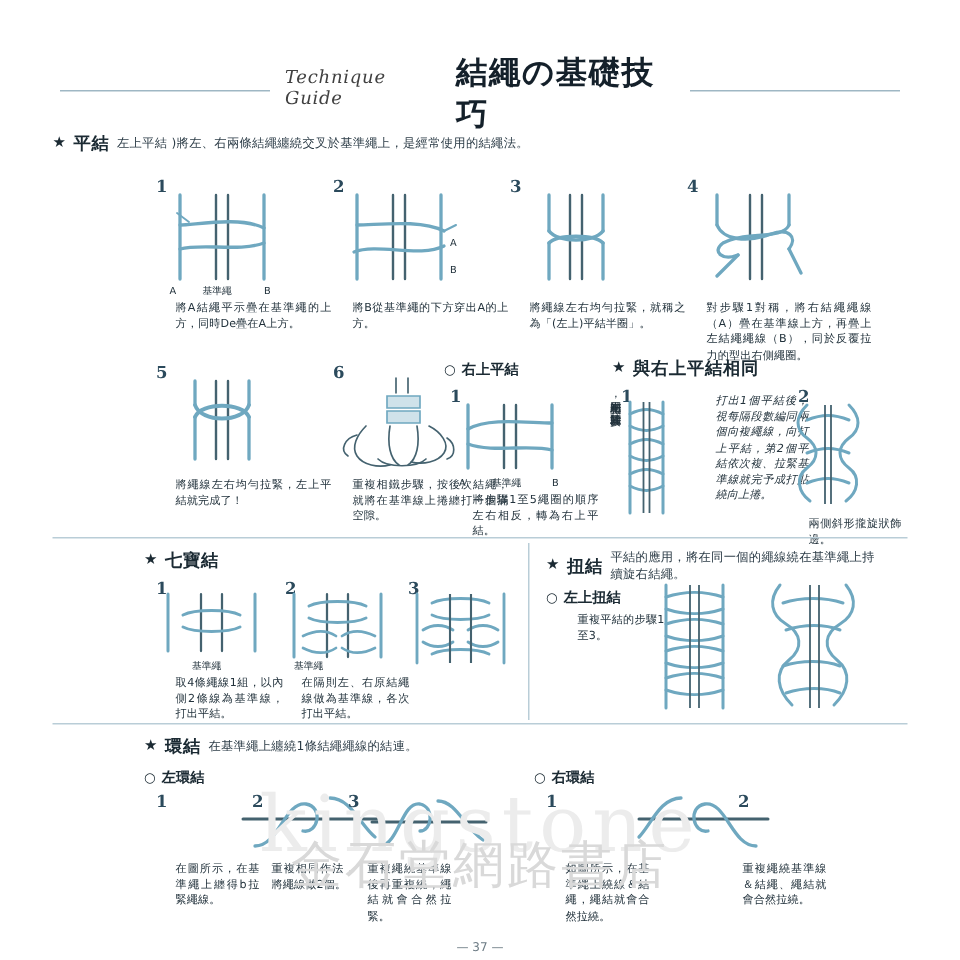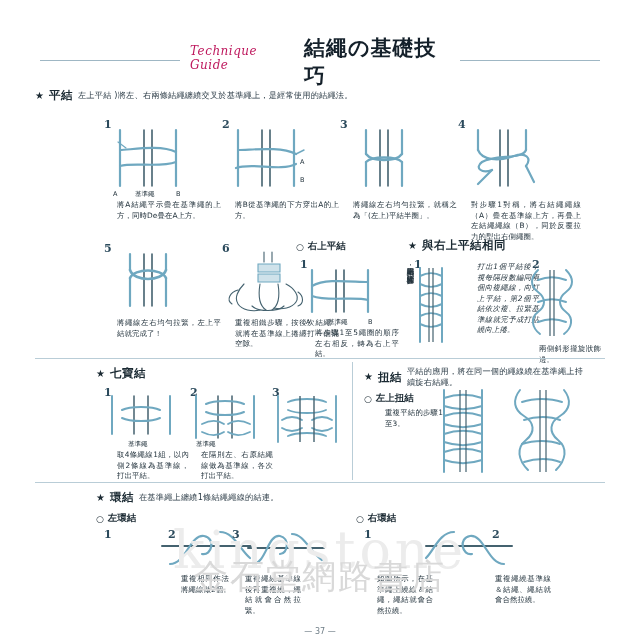--- a/index.html
+++ b/index.html
@@ -15,21 +15,21 @@
 
   
   .header{position:absolute;left:40px;top:34px;width:560px;height:40px;}
   .header .rule{position:absolute;left:0;top:26px;width:560px;height:1px;background:#9fb7c4;}
   .header .title-wrap{
     position:absolute;left:50%;top:0;transform:translateX(-50%);
     background:#fff;padding:0 10px;display:flex;align-items:baseline;gap:10px;
   }
   .header .script{
     font-family:"DejaVu Serif","Liberation Serif",serif;
-    font-style:italic;color:#be185d;font-size:12px;letter-spacing:.5px;
+    font-style:italic;color:#404040;font-size:12px;letter-spacing:.5px;
   }
   .header .main-title{
     font-family:"DejaVu Serif","Liberation Serif",serif;
     font-size:21px;font-weight:bold;color:#14202a;letter-spacing:1px;
   }
 
   
   .sec-h{position:absolute;display:flex;align-items:center;gap:5px;font-size:10px;}
   .star{color:#1b2a33;font-size:10px;line-height:1;}
   .sec-name{font-weight:bold;font-size:11.5px;letter-spacing:.5px;}
@@ -360,20 +360,21 @@
   <div class="stepnum" style="left:104px;top:528px;">1</div>
   <div class="dg" style="left:160px;top:524px;">
     <svg width="96" height="44" viewBox="0 0 96 44">
       <g fill="none" stroke-linecap="round">
         <path d="M2 22 L94 22" stroke="#44626f" stroke-width="2"></path>
         <path d="M10 40 C26 40 30 10 44 12 C56 14 52 32 42 30" stroke="#6fa8c0" stroke-width="2.2"></path>
         <path d="M60 8 C74 8 80 26 90 34" stroke="#6fa8c0" stroke-width="2.2"></path>
       </g>
     </svg>
   </div>
+  <div class="cap" style="left:98px;top:574px;width:56px;">在圖所示，在基準繩上纏得b拉緊繩線。</div>
 
   <div class="stepnum" style="left:168px;top:528px;">2</div>
   <div class="cap" style="left:162px;top:574px;width:56px;">重複相同作法，將繩線做2個。</div>
 
   <div class="stepnum" style="left:232px;top:528px;">3</div>
   <div class="dg" style="left:246px;top:528px;">
     <svg width="80" height="40" viewBox="0 0 80 40">
       <g fill="none" stroke-linecap="round">
         <path d="M2 20 L78 20" stroke="#44626f" stroke-width="2"></path>
         <path d="M8 36 C20 34 22 6 34 8 C44 10 42 26 34 26" stroke="#6fa8c0" stroke-width="2.2"></path>

